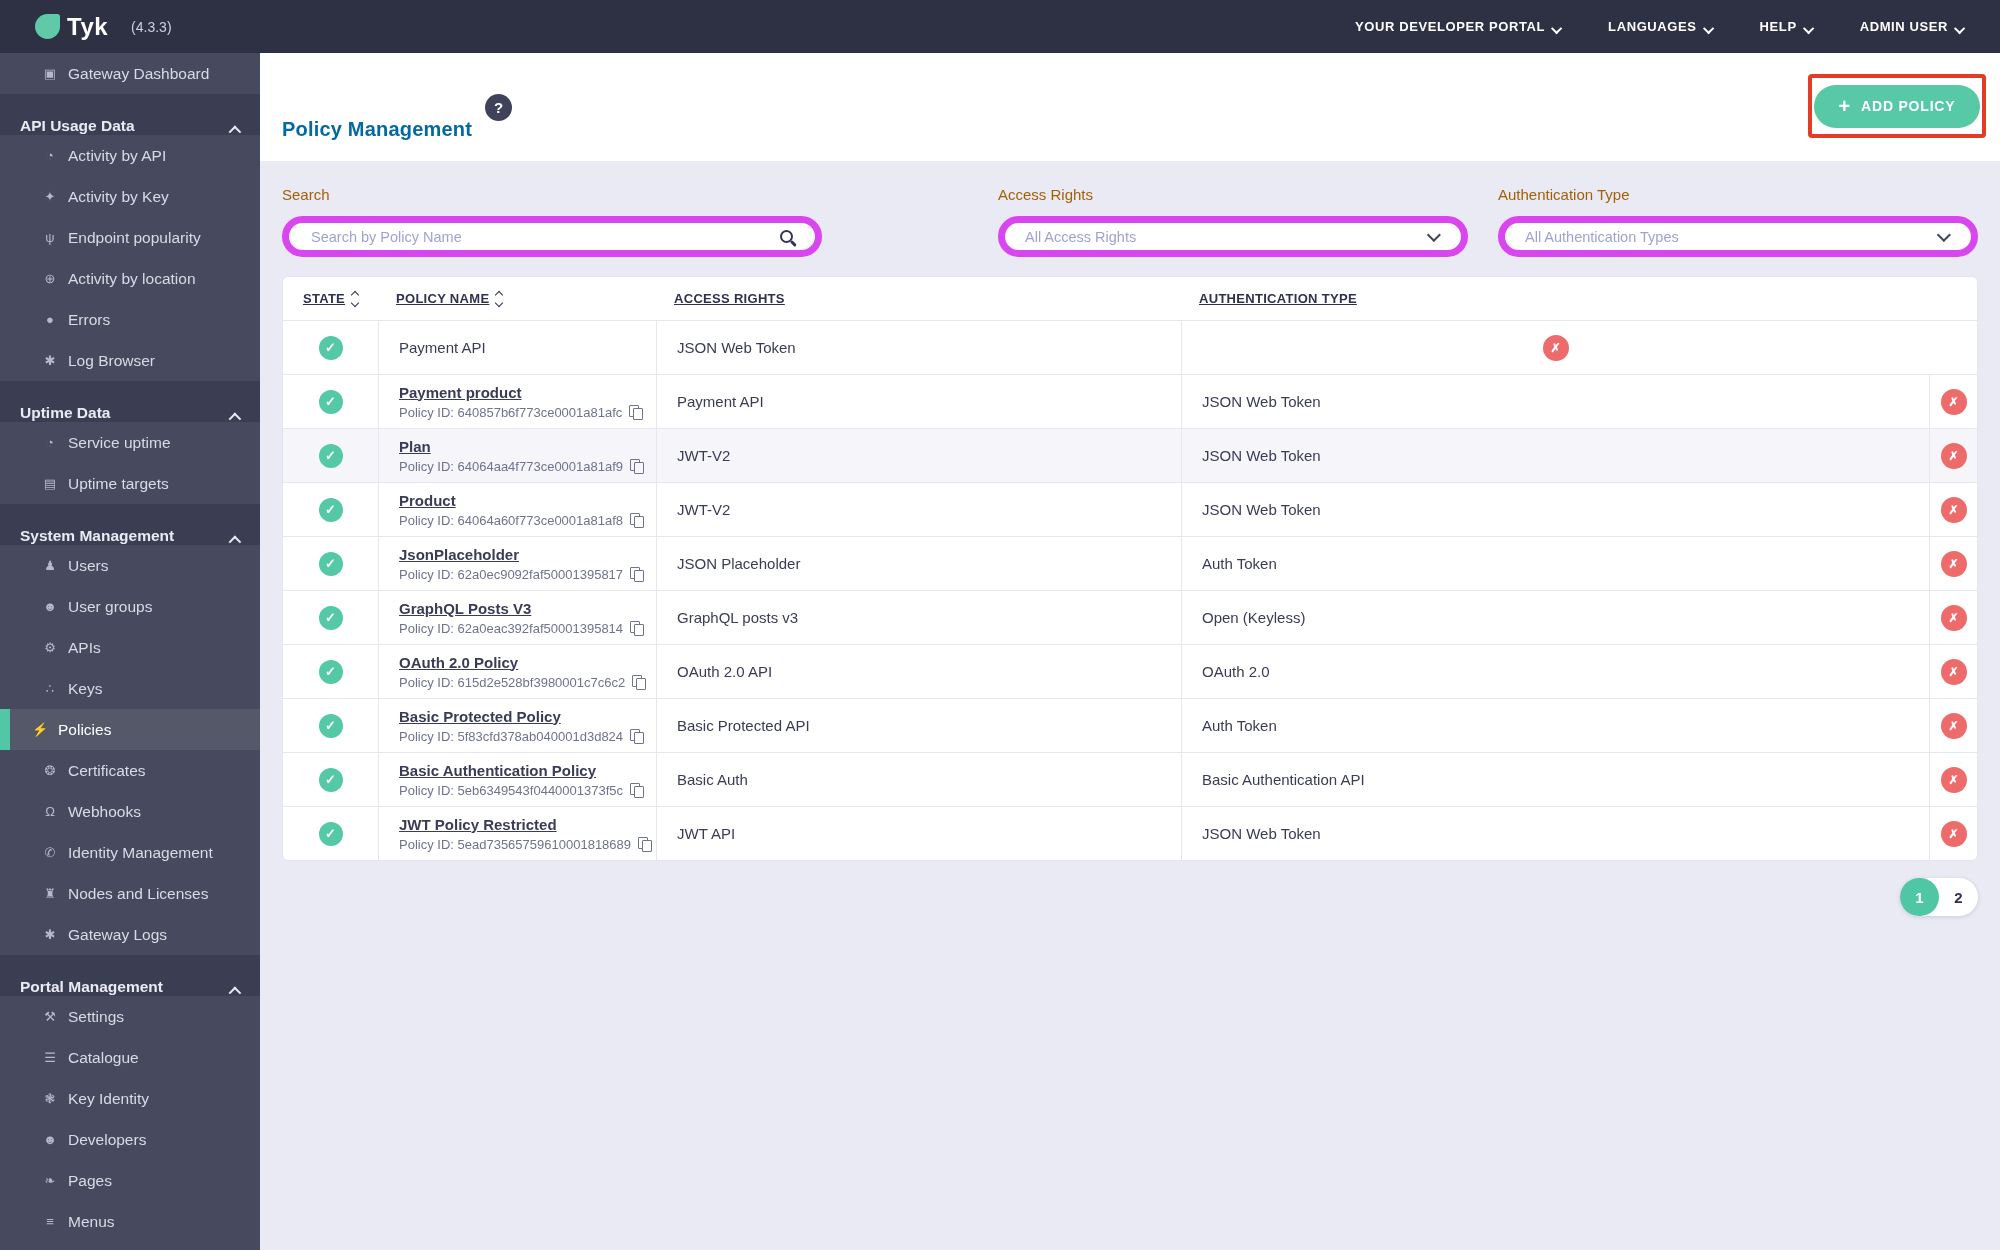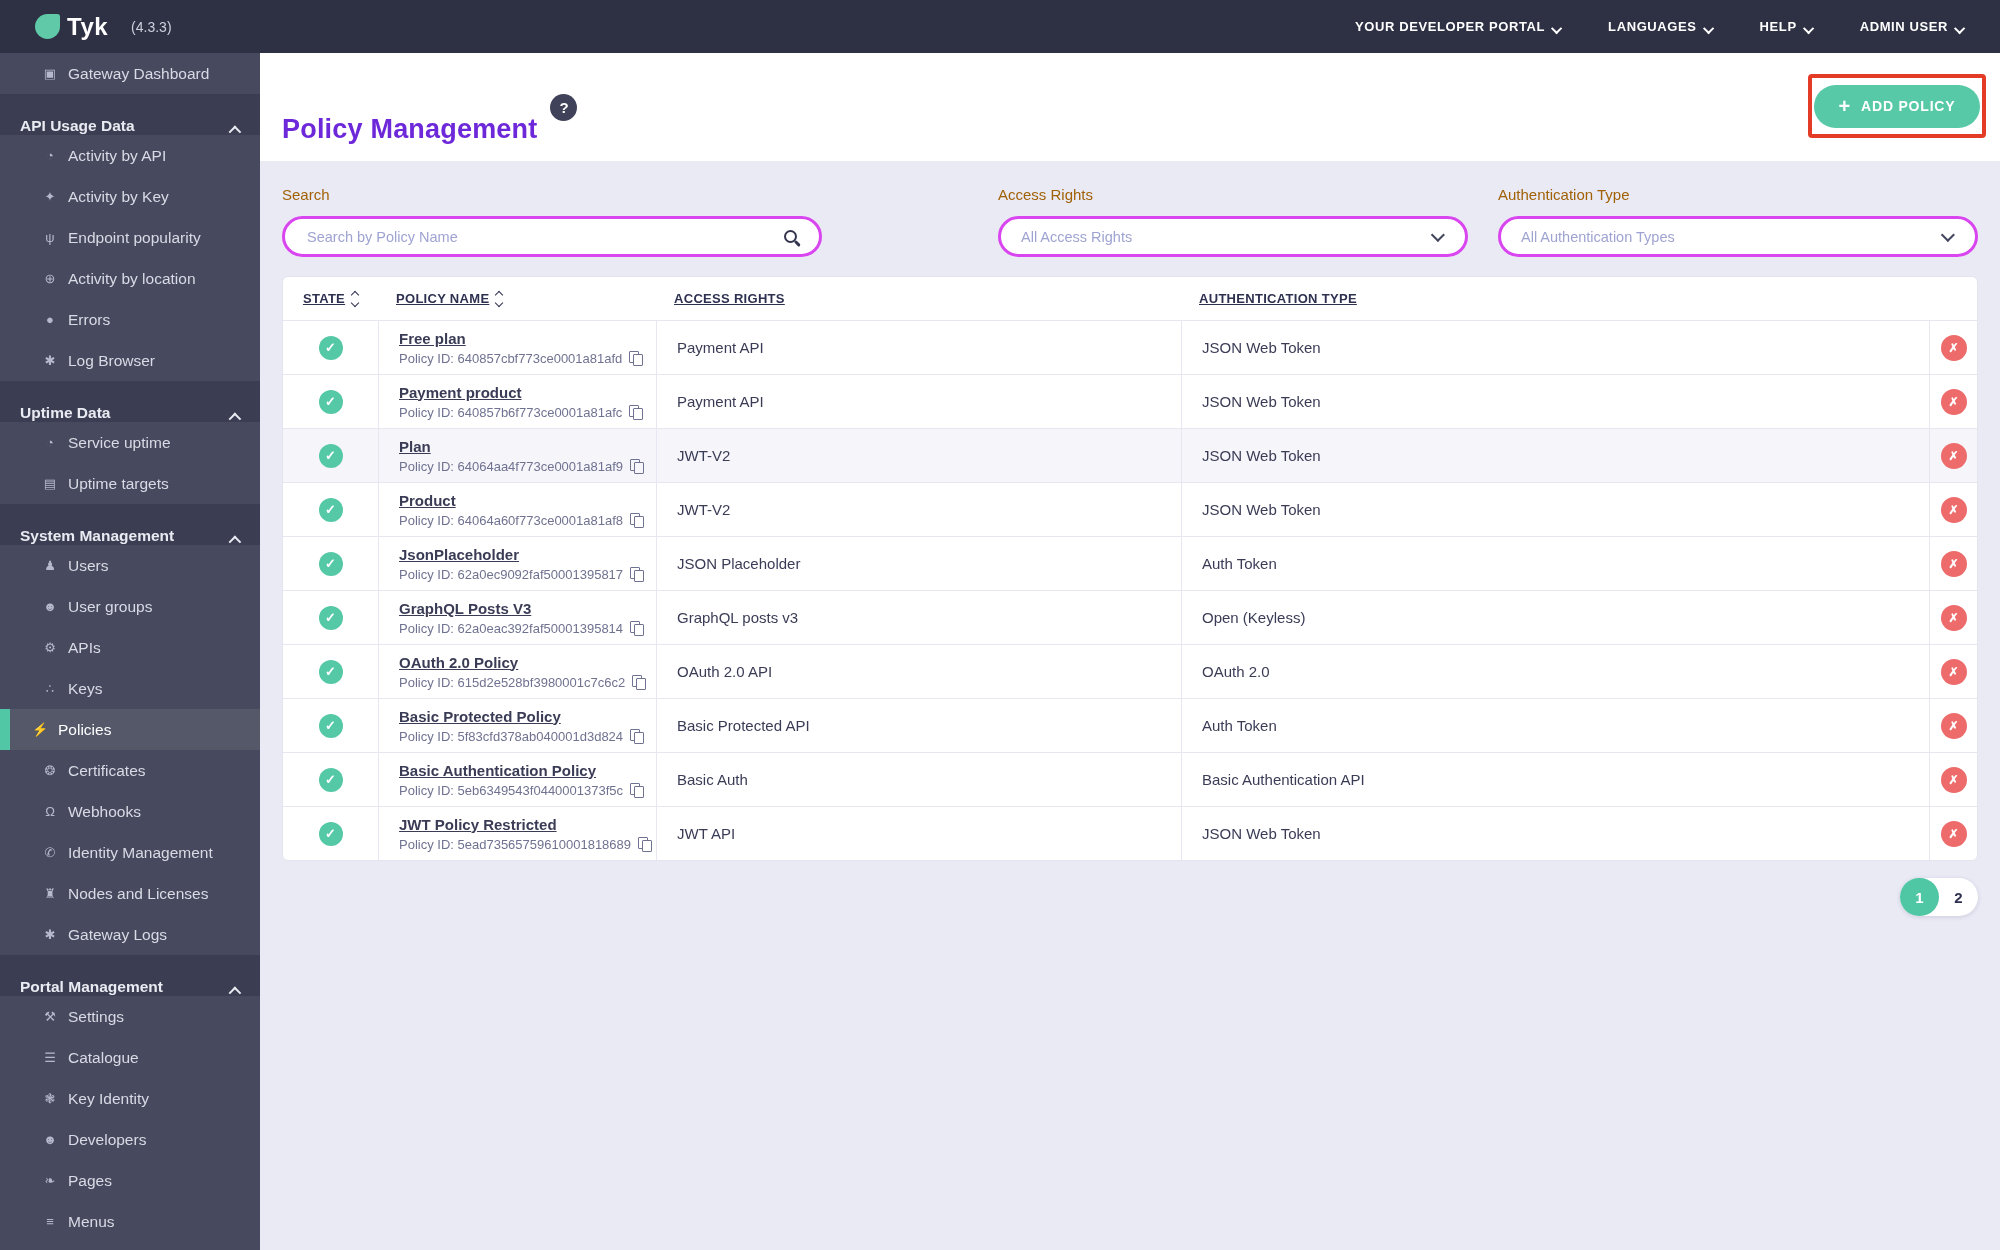--- a/index.html
+++ b/index.html
@@ -27,33 +27,33 @@
   .sb-item { height:41px; display:flex; align-items:center; padding-left:40px; color:#d8dae5; font-size:15.5px; cursor:pointer; position:relative; }
   .sb-item .sb-icon { width:20px; margin-right:8px; font-size:13px; color:#b6b9cc; text-align:center; flex:none; }
   .sb-item.active { background:#545869; color:#ffffff; }
   .sb-item.active::before { content:""; position:absolute; left:0; top:0; bottom:0; width:10px; background:#52c7a5; }
   .sb-item.active .sb-icon { margin-left:-10px; }
   .sb-section { height:41px; display:flex; align-items:flex-end; justify-content:space-between; background:#3b3e52; color:#eaebf2; font-size:15.5px; font-weight:bold; padding:0 22px 0 20px; cursor:pointer; }
   .chev-up { width:9px; height:9px; border-left:2px solid #eaebf2; border-bottom:2px solid #eaebf2; transform:rotate(135deg) translateY(-2px); display:inline-block; }
   
   .main { position:absolute; left:260px; top:53px; width:1740px; height:1197px; }
   .page-header { height:108px; background:#ffffff; position:relative; display:flex; align-items:center; padding-left:22px; }
-  .page-title { font-size:27px; font-weight:bold; color:#6d28d9; letter-spacing:.2px;margin-top:44px; }
+  .page-title { font-size:20px; font-weight:bold; color:#0369a1; letter-spacing:.2px;margin-top:44px; }
   .help-badge { width:27px; height:27px; border-radius:50%; background:#3f4258; color:#ffffff; font-size:15px; font-weight:bold; display:flex; align-items:center; justify-content:center; margin-left:13px; cursor:pointer; }
   .annotation-box { position:absolute; right:14px; top:21px; width:178px; height:64px; border:4px solid #e33b25; border-radius:4px; display:flex; align-items:center; justify-content:center; }
   .add-policy-btn { background:#57c9a7; color:#ffffff; border:none; border-radius:22px; height:43px; padding:0 25px; font-size:14px; font-weight:bold; letter-spacing:.8px; display:flex; align-items:center; gap:10px; cursor:pointer; font-family:inherit; white-space:nowrap; }
   .plus-icon { font-size:20px; font-weight:bold; line-height:1; }
   
   .content { padding:25px 22px 0 22px; }
   .filters { display:flex; margin-bottom:19px; }
   .fg-search { width:540px; margin-right:176px; }
   .fg-access { width:470px; margin-right:30px; }
   .fg-auth   { width:480px; }
   .filter-label { font-size:15px; color:#a16207; margin-bottom:13px; }
-  .filter-input { position:relative; height:41px; background:#ffffff; border:3px solid #d946ef; border-radius:21px; display:flex; align-items:center; padding:0 20px; cursor:pointer; }
+  .filter-input { position:relative; height:41px; background:#ffffff; border:7px solid #d946ef; border-radius:21px; display:flex; align-items:center; padding:0 20px; cursor:pointer; }
   .filter-input input { border:none; outline:none; flex:1; font-size:14.5px; color:#3c3e58; font-family:inherit; background:transparent; }
   .filter-input input::placeholder { color:#9fa3d2; }
   .select-value { color:#9fa3d2; font-size:14.5px; flex:1; }
   .search-icon { width:13px; height:13px; border:2px solid #33354e; border-radius:50%; position:relative; flex:none; margin-right:2px; }
   .search-icon::after { content:""; position:absolute; width:7px; height:2.5px; background:#33354e; transform:rotate(45deg); right:-6px; bottom:-3px; border-radius:2px; }
   .select-chev { width:10px; height:10px; border-left:2px solid #43465f; border-bottom:2px solid #43465f; transform:rotate(-45deg) translateY(-3px); flex:none; }
   
   .ptable { background:#ffffff; border:1px solid #e3e4f0; border-radius:6px; overflow:hidden; }
   .trow { display:grid; grid-template-columns:95px 278px 525px 748px 48px; }
   .thead { height:43px; }
@@ -295,27 +295,20 @@
     <span class="th-label">AUTHENTICATION TYPE</span>
 
   </div>
           <div class="th"></div>
         </div>
       <div id="tbody">
           <div class="trow drow">
     <div class="cell c-state-cell">
       <span class="check-badge">✓</span>
     </div>
-    <div class="cell c-name-cell">
-      <span class="policy-link">Free plan</span>
-      <span class="policy-id">
-        <span class="pid-text">Policy ID: 640857cbf773ce0001a81afd</span>
-        <span class="copy-icon"></span>
-      </span>
-    </div>
     <div class="cell c-text-cell">Payment API</div>
     <div class="cell c-text-cell">JSON Web Token</div>
     <div class="cell c-del-cell">
       <button class="delete-btn">✗</button>
     </div>
   </div>
           <div class="trow drow">
     <div class="cell c-state-cell">
       <span class="check-badge">✓</span>
     </div>

